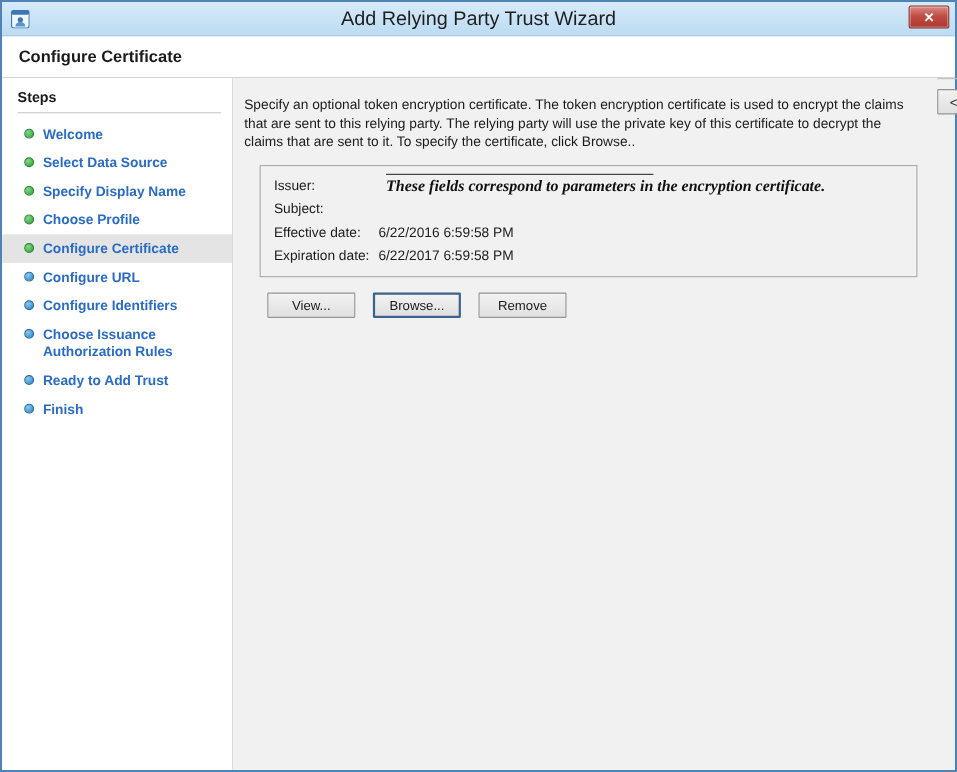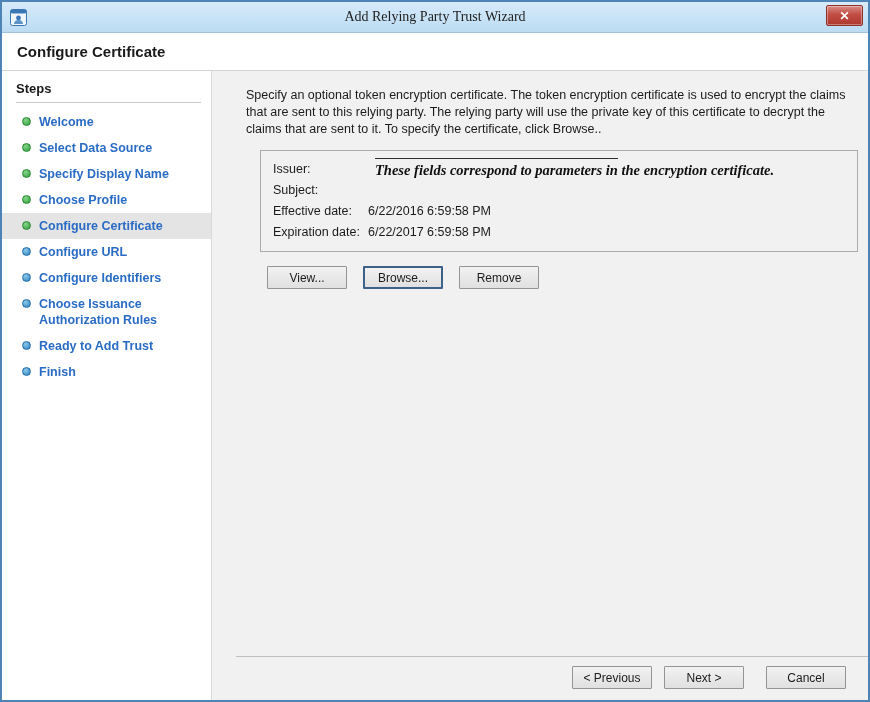--- a/index.html
+++ b/index.html
@@ -17,21 +17,21 @@
     position: relative;
   }
   
   .titlebar {
     height: 31px; flex: 0 0 31px;
     background: linear-gradient(#d6eafa, var(--titlebar, #bcdcf2));
     display: flex; align-items: center; justify-content: center;
     position: relative;
     border-bottom: 1px solid #9fc3de;
   }
-  .title { font-size: 14px; color: #1e1e1e; font-family: Liberation Serif, serif; }
+  .title { font-size: 18px; color: #1e1e1e; }
   .app-icon { position: absolute; left: 8px; top: 7px; width: 17px; height: 17px; }
   .close-btn {
     position: absolute; top: 3px; right: 5px;
     width: 37px; height: 21px;
     background: linear-gradient(#da8c85, var(--close-red, #c14d44) 45%, #ac382f);
     border: 1px solid #8f2f29; border-radius: 2px;
     box-shadow: inset 0 0 0 1px rgba(255,255,255,.35);
     color: #fff; font-weight: bold; font-size: 12px;
     display: flex; align-items: center; justify-content: center;
     cursor: default;
@@ -75,21 +75,21 @@
     background: radial-gradient(circle at 35% 30%, #85d68a, var(--done-bullet, #2f9e3a));
     border: 1px solid #27862f;
   }
   .dot.todo {
     background: radial-gradient(circle at 35% 30%, #8cc9ec, var(--todo-bullet, #2a7fbf));
     border: 1px solid #226ba6;
   }
   
   .main {
     flex: 1; background: var(--main-bg, #f1f1f1);
-    display: flex; flex-direction: column; min-width: 0; padding-left: 24px;
+    display: flex; flex-direction: row; min-width: 0;
   }
   .main-body { flex: 1; padding: 16px 18px 0 10px; }
   .description {
     font-size: 12.5px; line-height: 17px; color: #1b1b1b;
     max-width: 642px; margin-bottom: 12px;
   }
   .cert-box {
     position: relative;
     margin-left: 14px;
     width: 598px;

